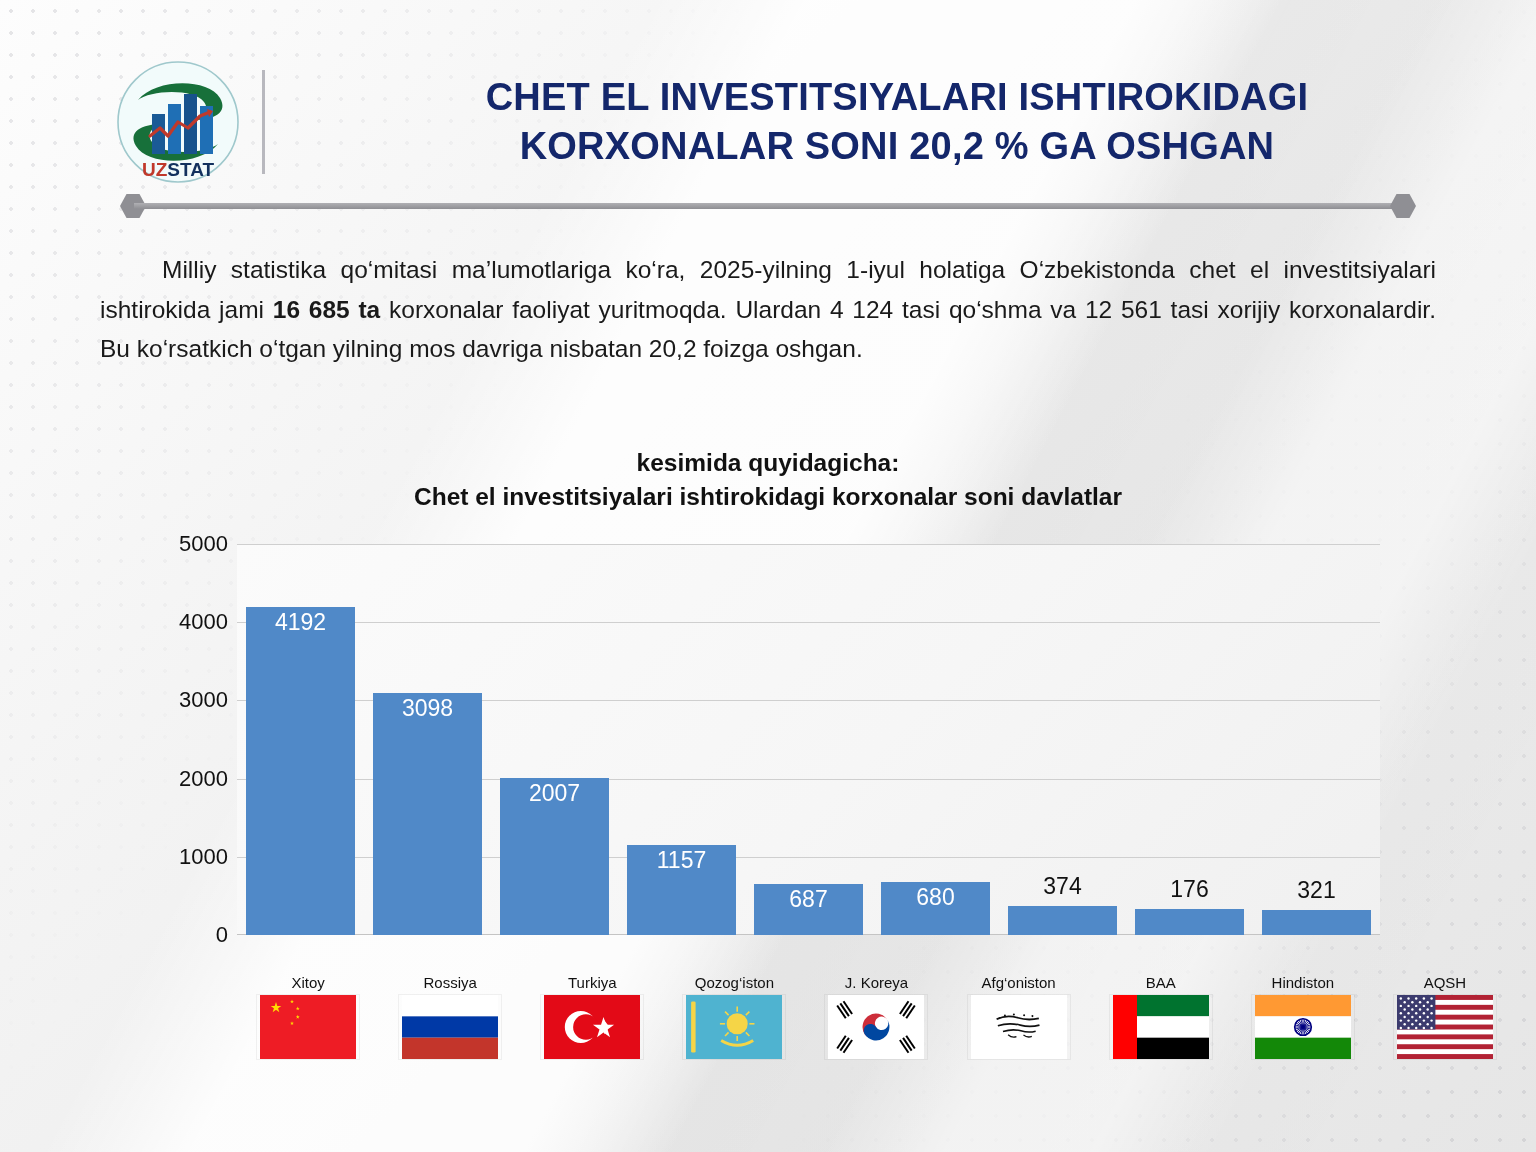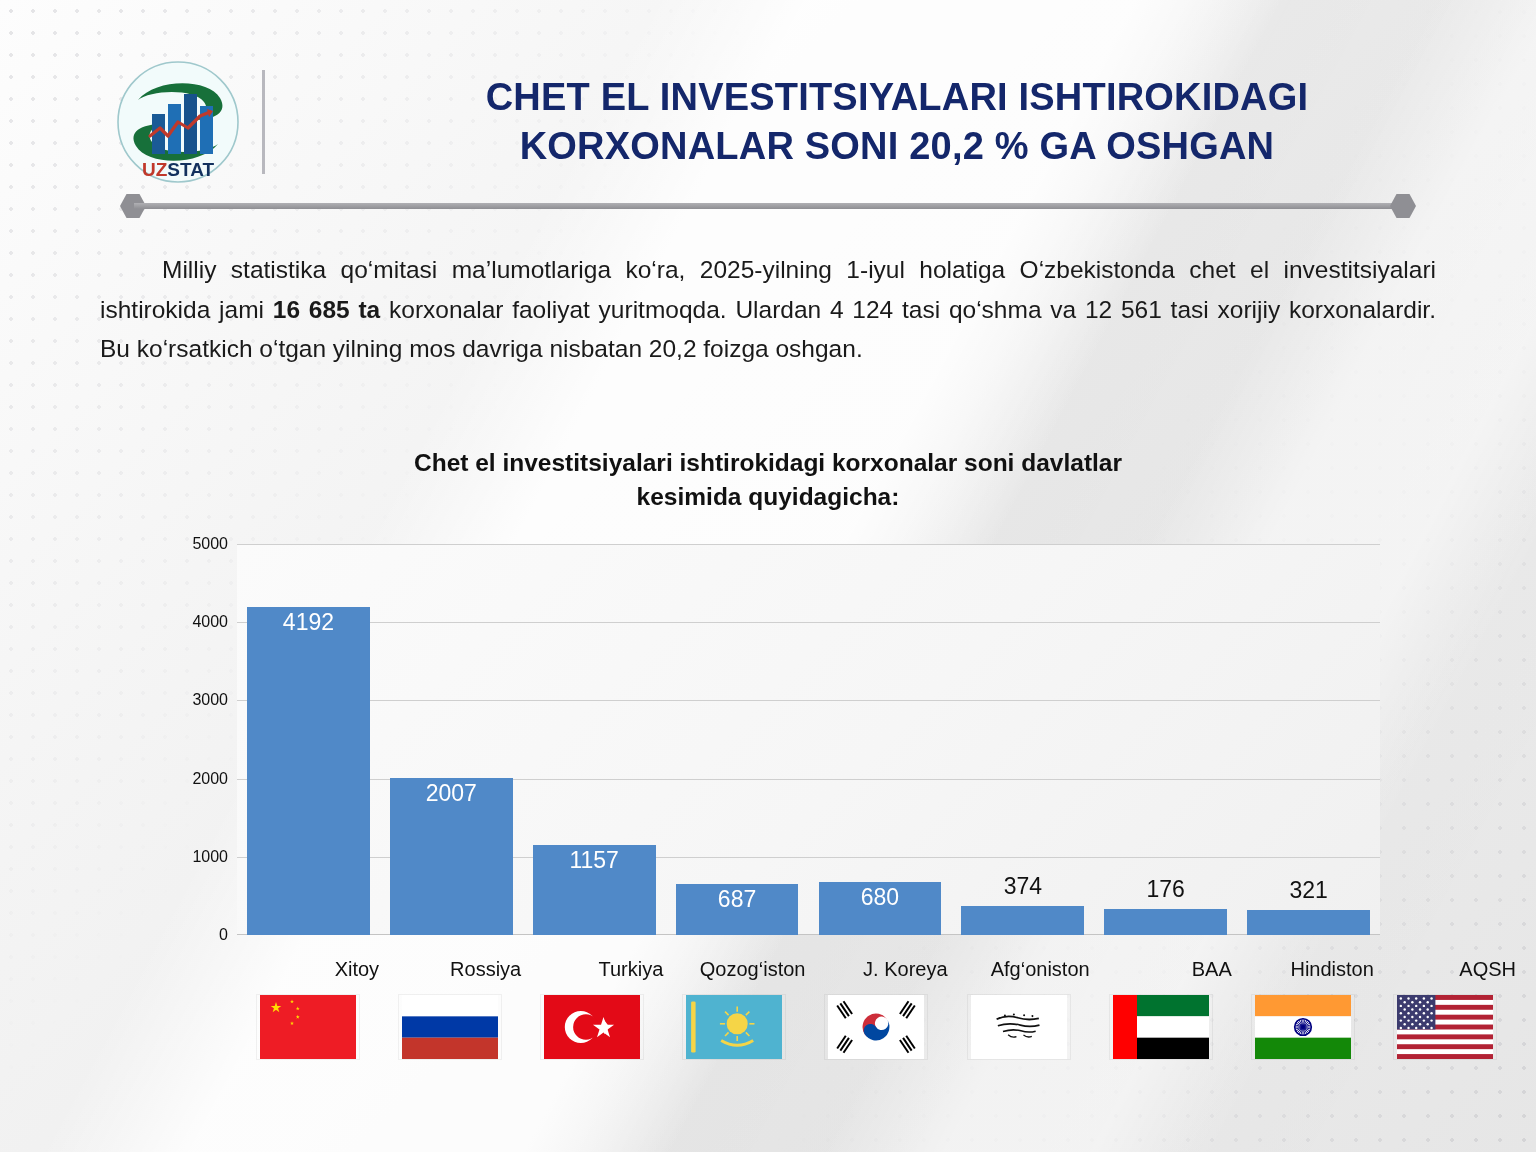--- a/index.html
+++ b/index.html
@@ -123,21 +123,21 @@
   .gridline{
     position:absolute; left:0; right:0; height:1px; background:#cfcfcf;
   }
   .axisline{
     position:absolute; left:0; right:0; bottom:0; height:1px; background:#c4c4c4;
   }
   .ylabels{
     position:absolute; left:0; top:16px; width:78px; bottom:23px;
   }
   .ylab{
-    position:absolute; right:0; font-size:16px; color:#111;
+    position:absolute; right:0; font-size:22px; color:#111;
     transform:translateY(-50%); text-align:right; width:78px;
   }
 
   .bars{
     position:absolute; left:0; right:0; bottom:0; top:0;
     display:flex; align-items:flex-end;
   }
   .bcell{
     flex:1 1 0; height:100%;
     display:flex; flex-direction:column; justify-content:flex-end; align-items:center;
@@ -153,22 +153,23 @@
   .vout{
     position:absolute; left:0; right:0; text-align:center;
     color:#111; font-size:23px; line-height:1;
   }
 
   .xlabels{
     position:absolute; left:237px; right:20px; top:958px; height:34px;
     display:flex;
   }
   .xlab{
-    flex:1 1 0; text-align:right; font-size:20px; color:#111;
+    flex:1 1 0; text-align:center; font-size:15px; color:#111;
     white-space:nowrap;
+    margin-top:16px;
   }
 
   
   .flags{
     position:absolute; left:237px; right:20px; top:994px; height:66px;
     display:flex;
   }
   .fcell{ flex:1 1 0; display:flex; justify-content:center; align-items:center; }
   .flag{
     width:102px; height:64px; position:relative; overflow:hidden;
@@ -222,22 +223,22 @@
     <div class="hex left"></div>
     <div class="line"></div>
     <div class="hex right"></div>
   </div>
 
   <div class="para">
     <span class="ind"></span><span>Milliy statistika qo‘mitasi ma’lumotlariga ko‘ra, 2025-yilning 1-iyul holatiga O‘zbekistonda chet el investitsiyalari ishtirokida jami </span><b>16 685 ta</b><span> korxonalar faoliyat yuritmoqda. Ulardan 4 124 tasi qo‘shma va 12 561 tasi xorijiy korxonalardir. Bu ko‘rsatkich o‘tgan yilning mos davriga nisbatan 20,2 foizga oshgan.</span>
   </div>
 
   <div class="chart-title">
+    <div>kesimida quyidagicha:</div>
     <div>Chet el investitsiyalari ishtirokidagi korxonalar soni davlatlar</div>
-    <div>kesimida quyidagicha:</div>
   </div>
 
   <div class="chart">
     <div class="ylabels" id="ylabels">
         <div class="ylab" style="top: 391px;">0</div>
         <div class="ylab" style="top: 312.8px;">1000</div>
         <div class="ylab" style="top: 234.6px;">2000</div>
         <div class="ylab" style="top: 156.4px;">3000</div>
         <div class="ylab" style="top: 78.2px;">4000</div>
         <div class="ylab" style="top: 0px;">5000</div>
@@ -248,20 +249,25 @@
           <div class="gridline" style="top: 234.6px;"></div>
           <div class="gridline" style="top: 156.4px;"></div>
           <div class="gridline" style="top: 78.2px;"></div>
           <div class="gridline" style="top: 0px;"></div>
         </div>
       <div class="axisline"></div>
       <div class="bars" id="bars">
           <div class="bcell">
             <div class="bar" style="height: 327.814px; background: rgb(80, 137, 200);">
               <span class="vin">4192</span>
+            </div>
+          </div>
+          <div class="bcell">
+            <div class="bar" style="height: 242.264px; background: rgb(80, 137, 200);">
+              <span class="vin">3098</span>
             </div>
           </div>
           <div class="bcell">
             <div class="bar" style="height: 156.947px; background: rgb(80, 137, 200);">
               <span class="vin">2007</span>
             </div>
           </div>
           <div class="bcell">
             <div class="bar" style="height: 90.4774px; background: rgb(80, 137, 200);">
               <span class="vin">1157</span>

